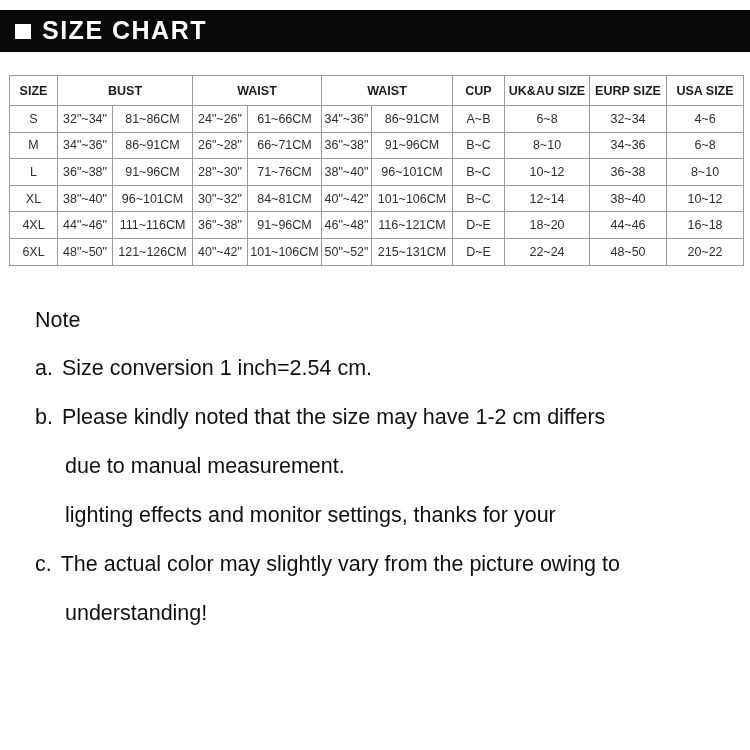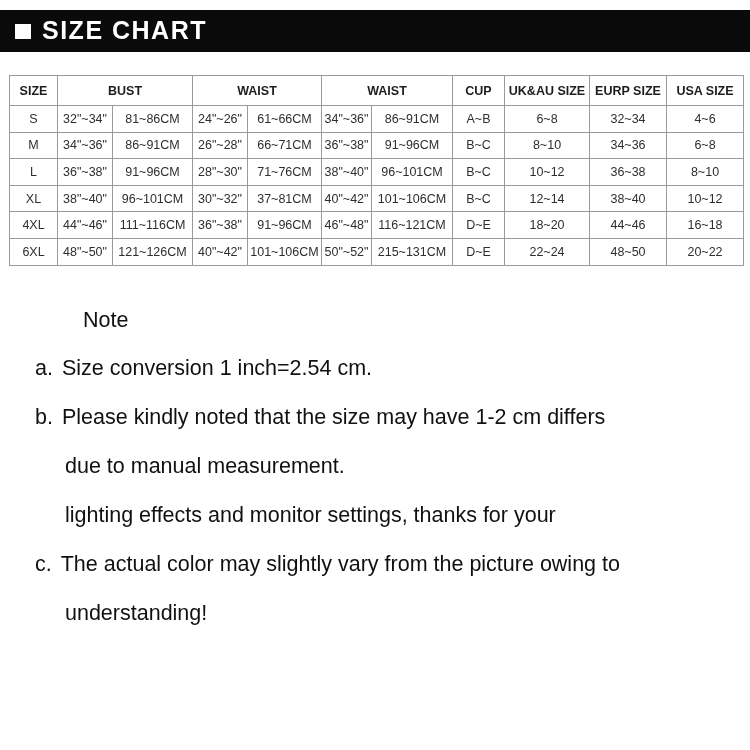--- a/index.html
+++ b/index.html
@@ -51,21 +51,21 @@
     font-weight: bold;
     color: #1d1d1d;
   }
   table.size-chart td { height: 26.6px; }
   
   .notes {
     margin: 30px 0 0 35px;
     font-size: 21.5px;
     color: #111;
   }
-  .note-heading { line-height: 48px; margin-left: 48px; }
+  .note-heading { line-height: 48px; }
   .note-line { line-height: 49px; }
   .note-line .note-label { margin-right: 9px; }
   .note-line.cont { padding-left: 30px; }
 </style>
 </head>
 <body>
 
 <div class="title-bar">
   <span class="title-square"></span>
   <span class="title-text">SIZE CHART</span>
@@ -136,21 +136,21 @@
           <td>B~C</td>
           <td>10~12</td>
           <td>36~38</td>
           <td>8~10</td>
         </tr>
         <tr>
           <td>XL</td>
           <td>38"~40"</td>
           <td>96~101CM</td>
           <td>30"~32"</td>
-          <td>37~81CM</td>
+          <td>84~81CM</td>
           <td>40"~42"</td>
           <td>101~106CM</td>
           <td>B~C</td>
           <td>12~14</td>
           <td>38~40</td>
           <td>10~12</td>
         </tr>
         <tr>
           <td>4XL</td>
           <td>44"~46"</td>

